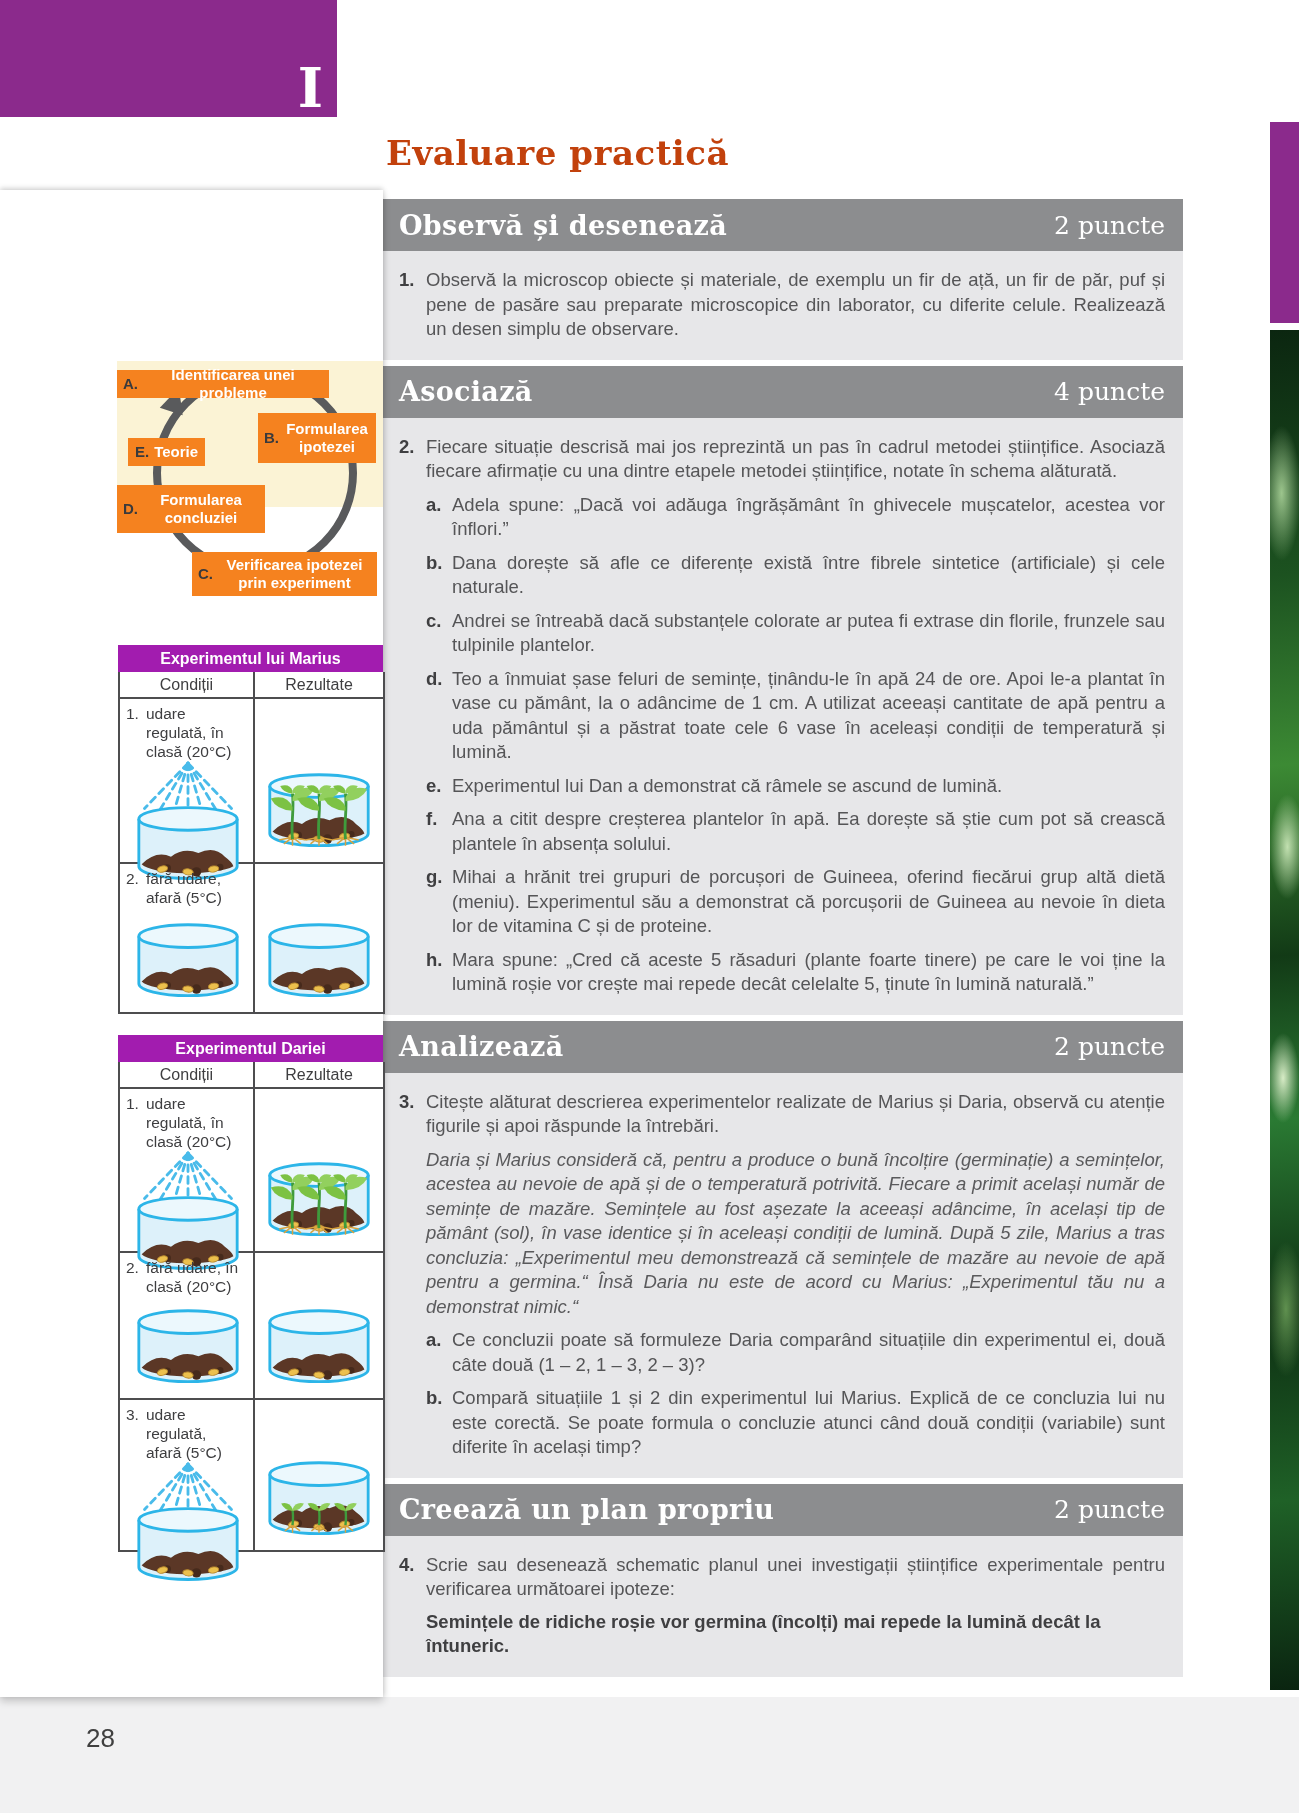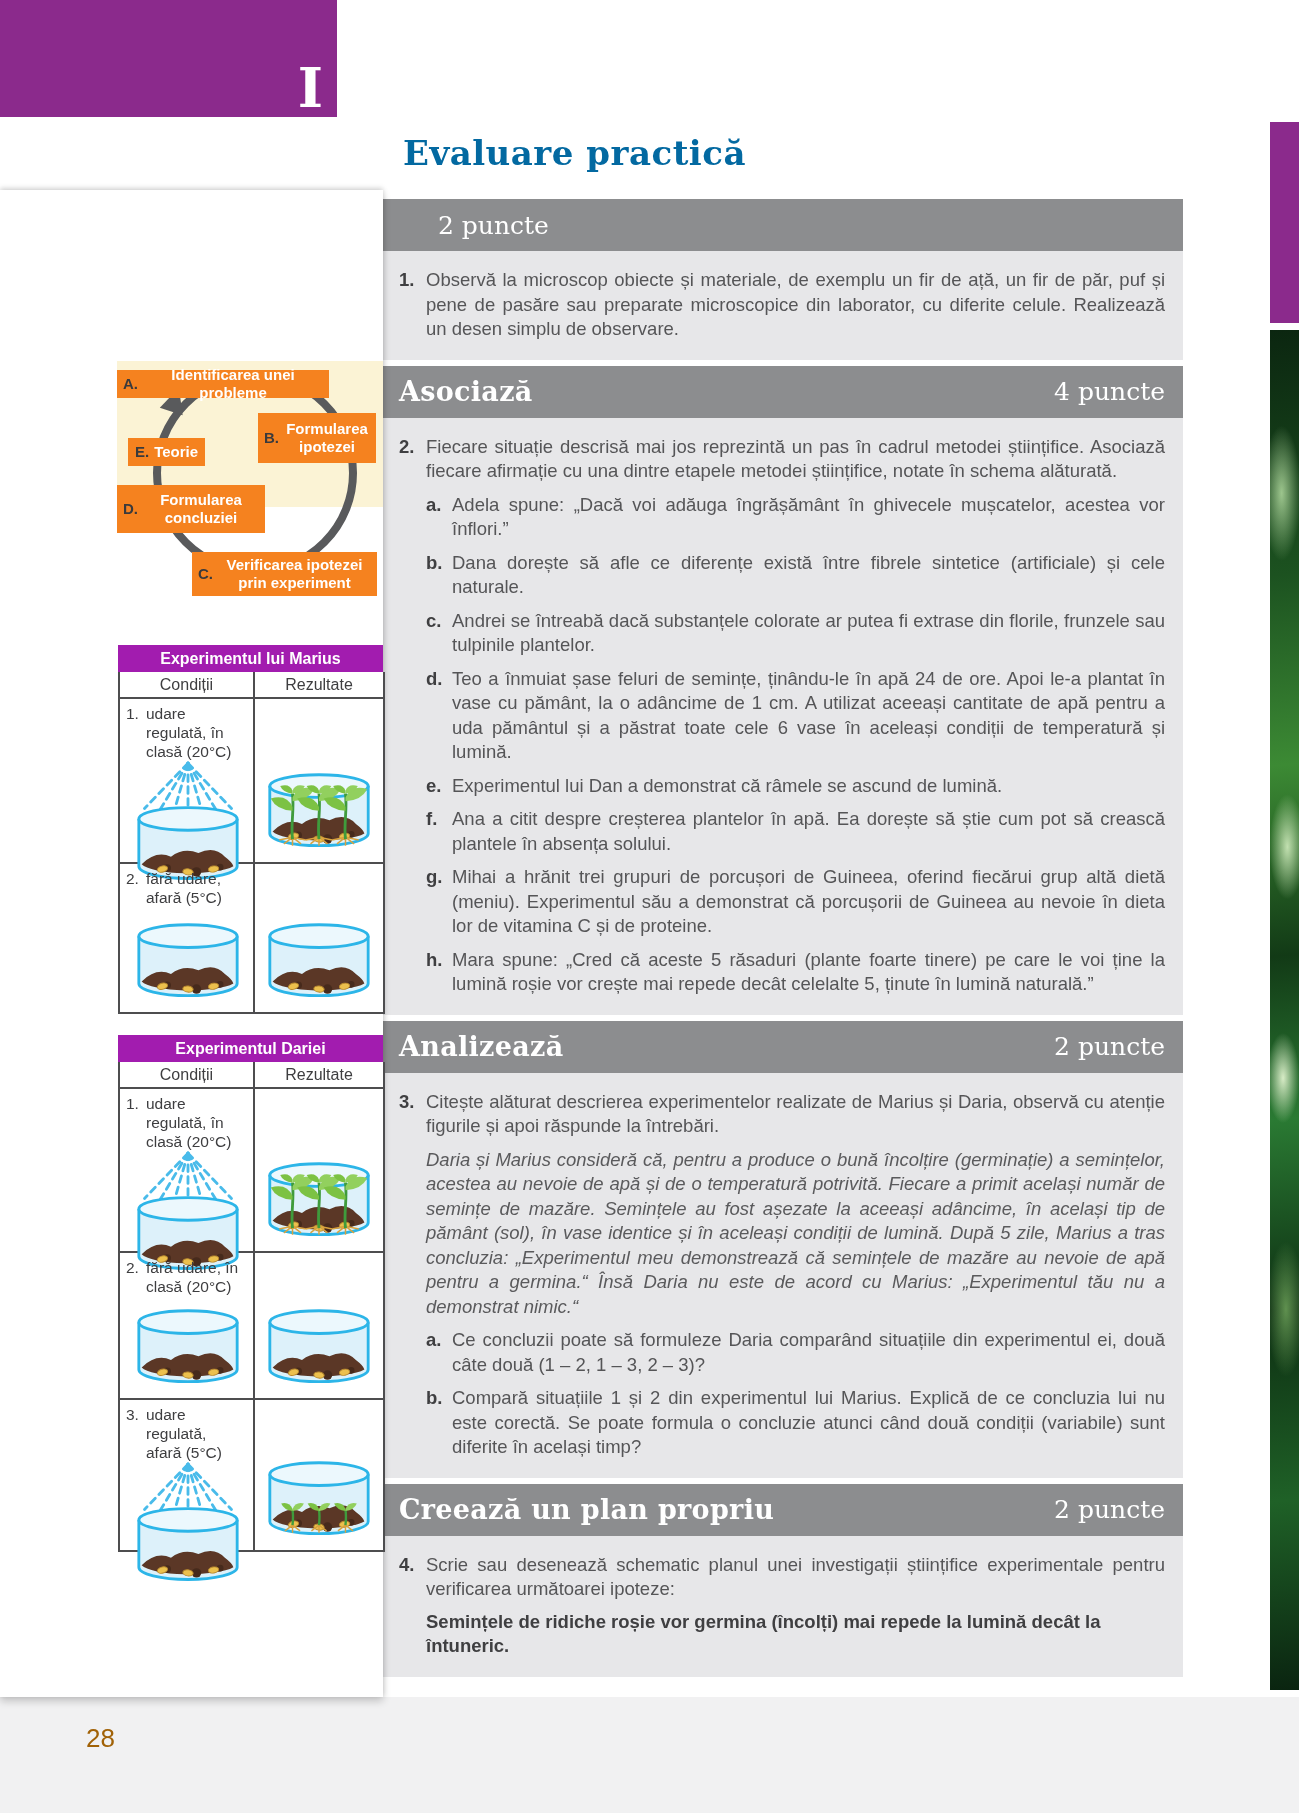--- a/index.html
+++ b/index.html
@@ -39,21 +39,21 @@
     background:
       radial-gradient(ellipse 26px 90px at 40% 12%, rgba(190,230,170,.8), transparent 75%),
       radial-gradient(ellipse 24px 70px at 60% 38%, rgba(220,245,200,.85), transparent 75%),
       radial-gradient(ellipse 22px 60px at 45% 55%, rgba(235,250,215,.9), transparent 75%),
       radial-gradient(ellipse 26px 90px at 55% 72%, rgba(150,210,120,.6), transparent 75%),
       linear-gradient(175deg,#0b2610 0%,#1c5220 18%,#3c8a34 32%,#123a16 46%,#2a7a33 58%,#0d2e12 72%,#1f6127 86%,#0a2410 100%);
   }
   
   .footer{position:absolute;left:0;top:1697px;width:1299px;height:116px;background:#f1f1f2;}
   .page-number{
-    position:absolute;left:86px;top:26px;color:#a16207;
+    position:absolute;left:86px;top:26px;color:#404040;
     font:400 26px "Liberation Sans",sans-serif;
   }
   
   .left-card{
     position:absolute;left:0;top:190px;width:383px;height:1507px;background:#ffffff;
     box-shadow:0 -2px 5px rgba(0,0,0,.15), 0 4px 8px rgba(0,0,0,.2);
     z-index:2;
   }
   
   .method-diagram{position:absolute;left:117px;top:177px;width:266px;height:232px;}
@@ -90,21 +90,21 @@
   .cond-inner{display:flex;flex-direction:column;justify-content:space-between;height:100%;box-sizing:border-box;padding:5px 4px 4px 6px;}
   .cond-text{display:flex;font:400 15.5px/19px "Liberation Sans",sans-serif;color:#3e3e40;}
   .cond-text .n{width:20px;flex:none;}
   .cond-text .t{flex:1;padding-right:8px;}
   .dish-box{display:flex;justify-content:center;align-items:flex-end;}
   .res-inner{display:flex;height:100%;box-sizing:border-box;align-items:flex-end;justify-content:center;padding:4px;}
   .r-tall{height:163px;} .r-med{height:148px;} .r-d1{height:162px;} .r-d2{height:145px;} .r-d3{height:150px;}
   
   .main-col{position:absolute;left:383px;top:133px;width:800px;z-index:1;}
   .page-title{
-    font:700 34px "DejaVu Serif",serif;color:#0369a1;margin:0 0 26px 20px;letter-spacing:.5px;
+    font:700 34px "DejaVu Serif",serif;color:#c2410c;margin:0 0 26px 3px;letter-spacing:.5px;
   }
   .sec-h{
     margin-top:6px;height:52px;background:#8c8d8f;color:#ffffff;
     display:flex;align-items:center;justify-content:space-between;
     padding:0 18px 0 16px;
   }
   .sec-h .hd{font:600 27px "DejaVu Serif",serif;letter-spacing:.3px;}
   .sec-h .pts{font:500 25px "DejaVu Serif",serif;margin-left:39px;}
   .panel{
     background:#e7e7e9;padding:17px 18px 18px 16px;
@@ -544,20 +544,21 @@
       </tr>
     </tbody>
       </table>
   </div>
 </div>
 
 <div class="main-col">
   <h1 class="page-title">Evaluare practică</h1>
 
   <div class="sec-h">
+    <span class="hd">Observă și desenează</span>
     <span class="pts">2 puncte</span>
   </div>
   <div class="panel">
     <div class="item">
       <span class="inum">1.</span>
       <span class="itext">Observă la microscop obiecte și materiale, de exemplu un fir de ață, un fir de păr, puf și pene de pasăre sau preparate microscopice din laborator, cu diferite celule. Realizează un desen simplu de observare.</span>
     </div>
   </div>
 
   <div class="sec-h">

